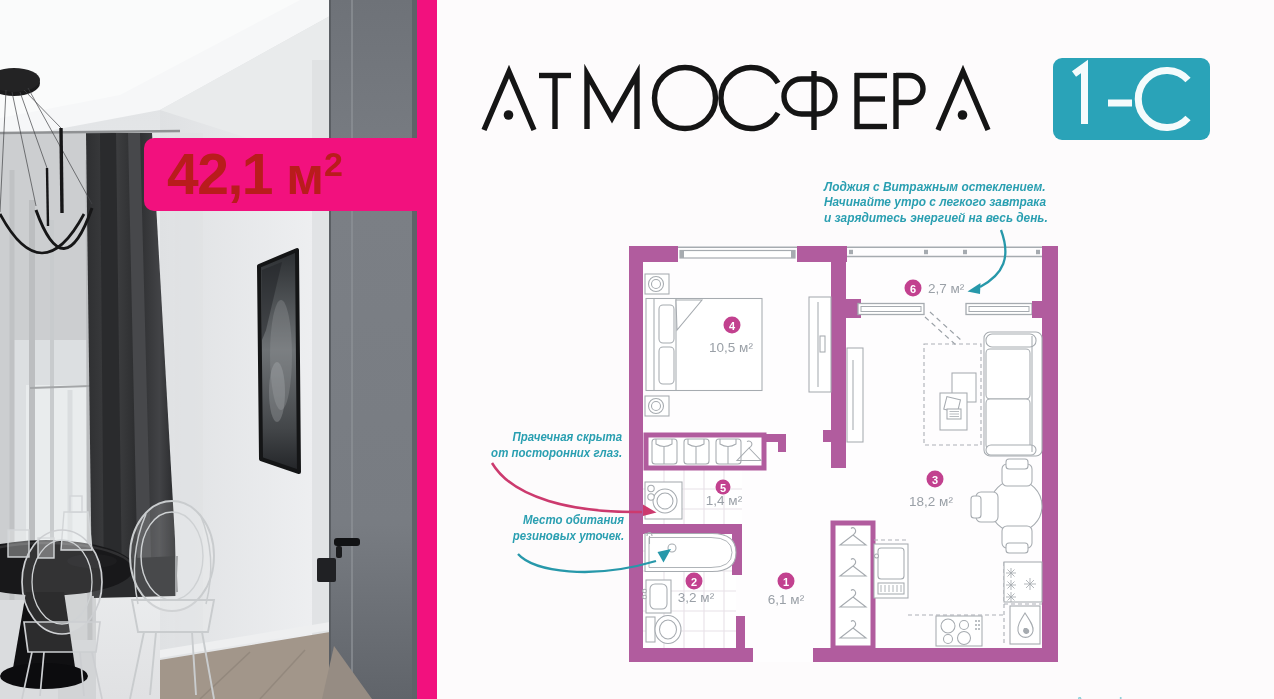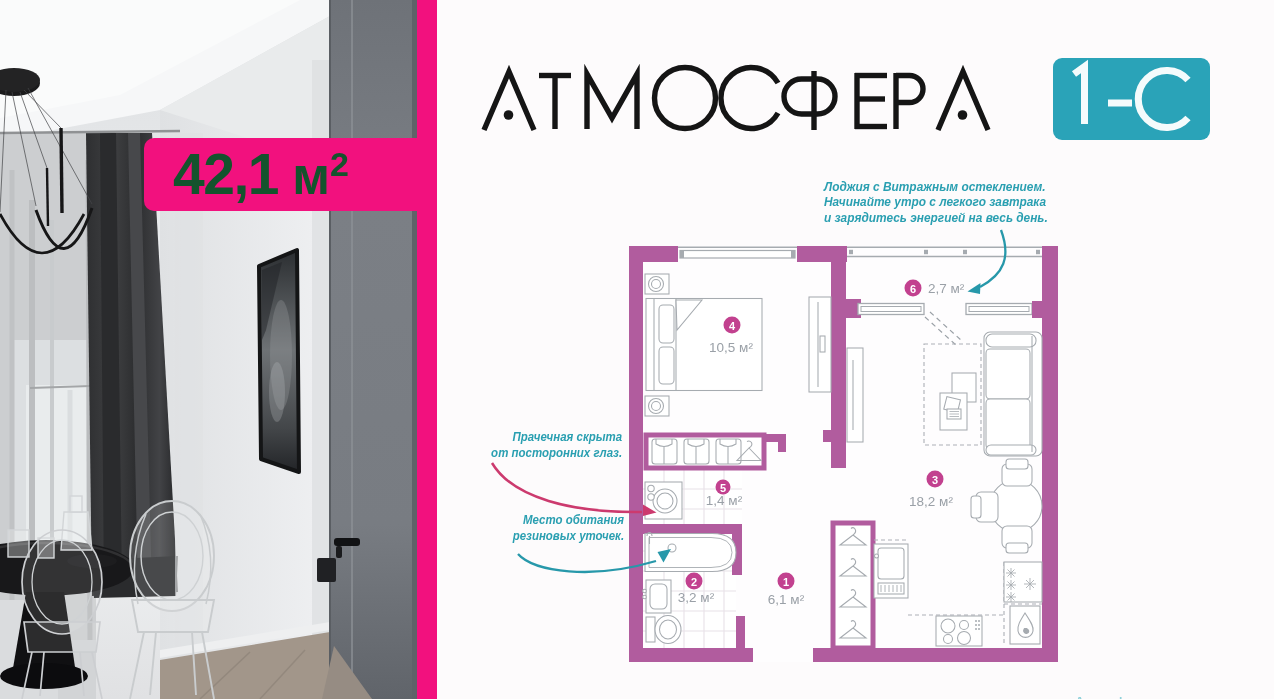--- a/index.html
+++ b/index.html
@@ -170,21 +170,21 @@
     <line x1="192" y1="632" x2="196" y2="695"></line>
     <path d="M 138,604 Q 128,556 146,514" fill="none" stroke="#c9ccce" stroke-width="1.5"></path>
     <path d="M 206,604 Q 218,556 200,514" fill="none" stroke="#c9ccce" stroke-width="1.5"></path>
   </g>
 </svg>
 
 <div class="abs" style="left:417px;top:0;width:20px;height:699px;background:#f2117e"></div>
 
 <div class="abs" style="left:144px;top:138px;width:293px;height:73px;background:#f2117e;border-radius:10px 0 0 10px;"></div>
 
-<div class="abs" style="left:128px;top:128px;width:266px;height:73px;color:#14532d;font-weight:bold;text-align:center;line-height:73px;font-size:57px;letter-spacing:-1.5px;">42,1 <span style="font-size:51px;letter-spacing:0">м</span><span style="font-size:34px;vertical-align:18px;letter-spacing:0">2</span></div>
+<div class="abs" style="left:122px;top:128px;width:266px;height:73px;color:#b91c1c;font-weight:bold;text-align:center;line-height:73px;font-size:57px;letter-spacing:-1.5px;">42,1 <span style="font-size:51px;letter-spacing:0">м</span><span style="font-size:34px;vertical-align:18px;letter-spacing:0">2</span></div>
 
 <svg class="abs" style="left:470px;top:55px" width="540" height="90" viewBox="470 55 540 90">
   <g fill="none" stroke="#151515" stroke-width="5.4">
 
     <g>
         <polyline points="484,130 509,71.5 534,130"></polyline>
         <circle cx="508.5" cy="115" r="4.8" fill="#151515" stroke="none"></circle>
       </g>
 
     <g>

